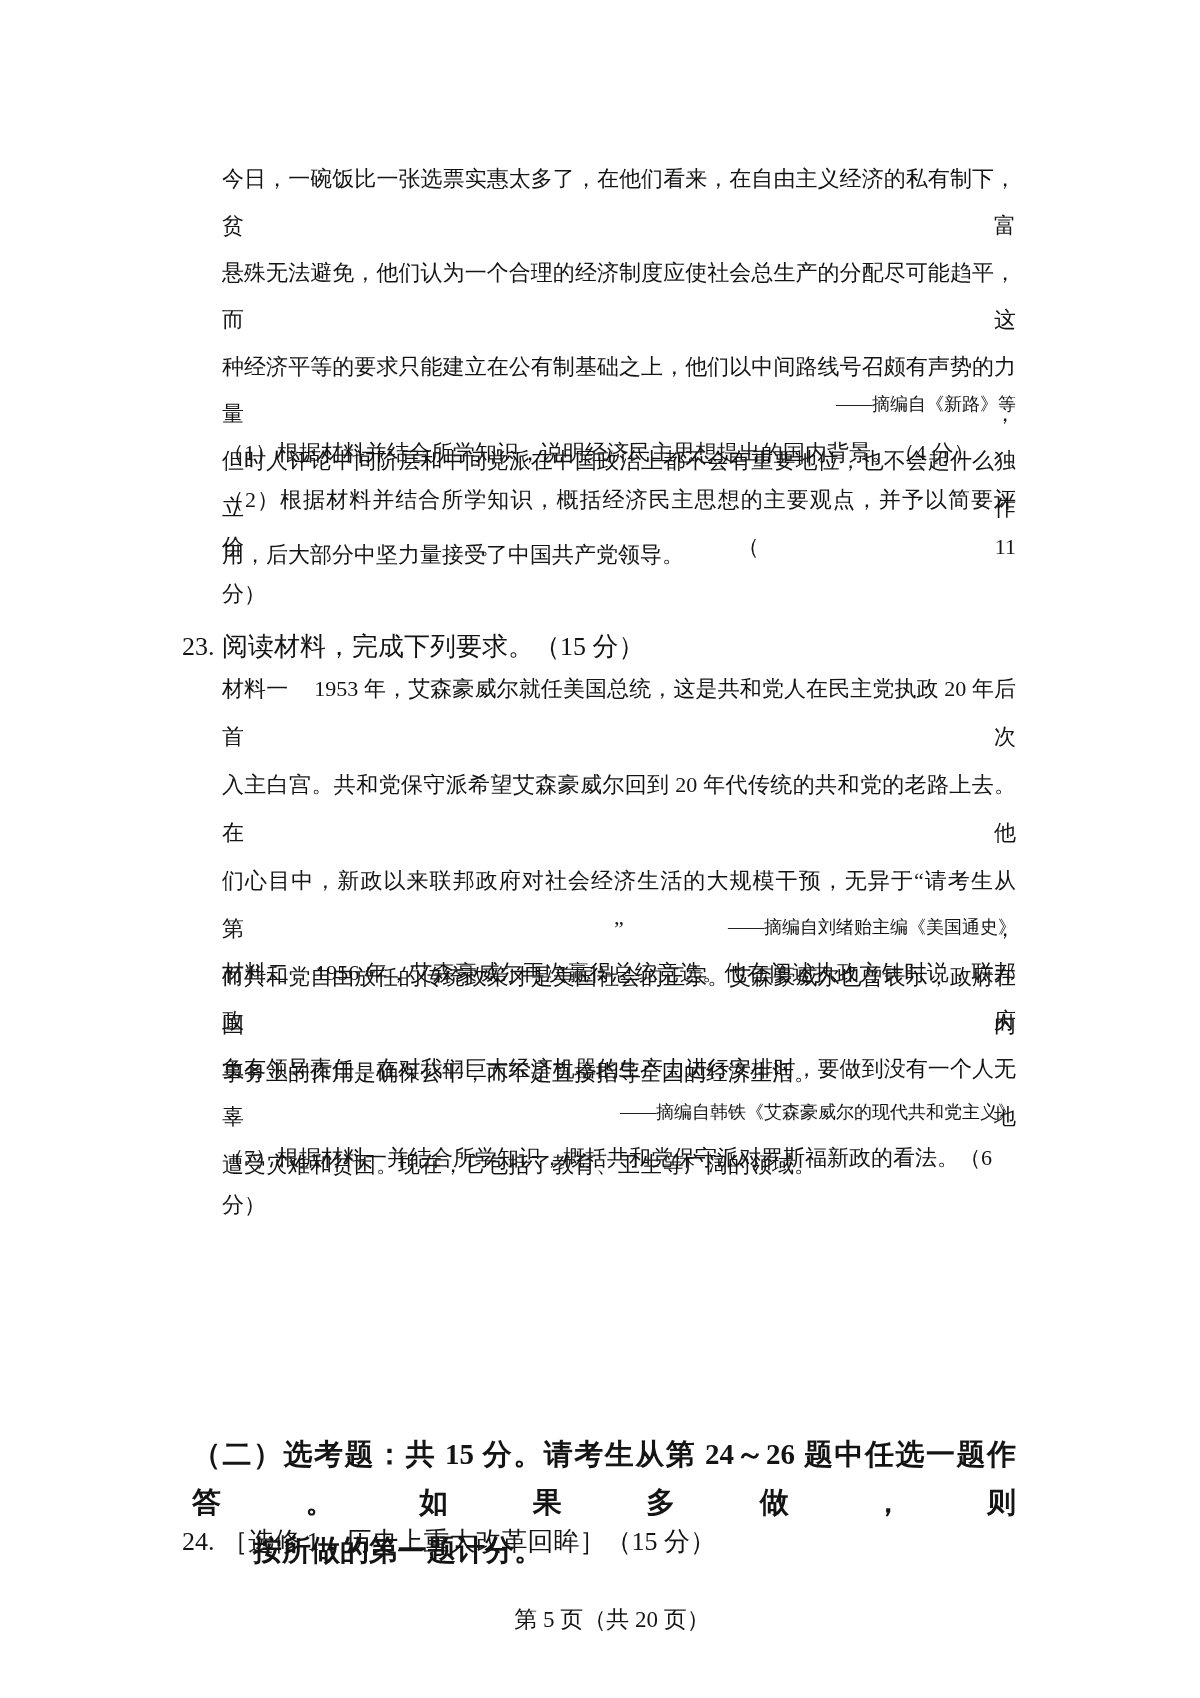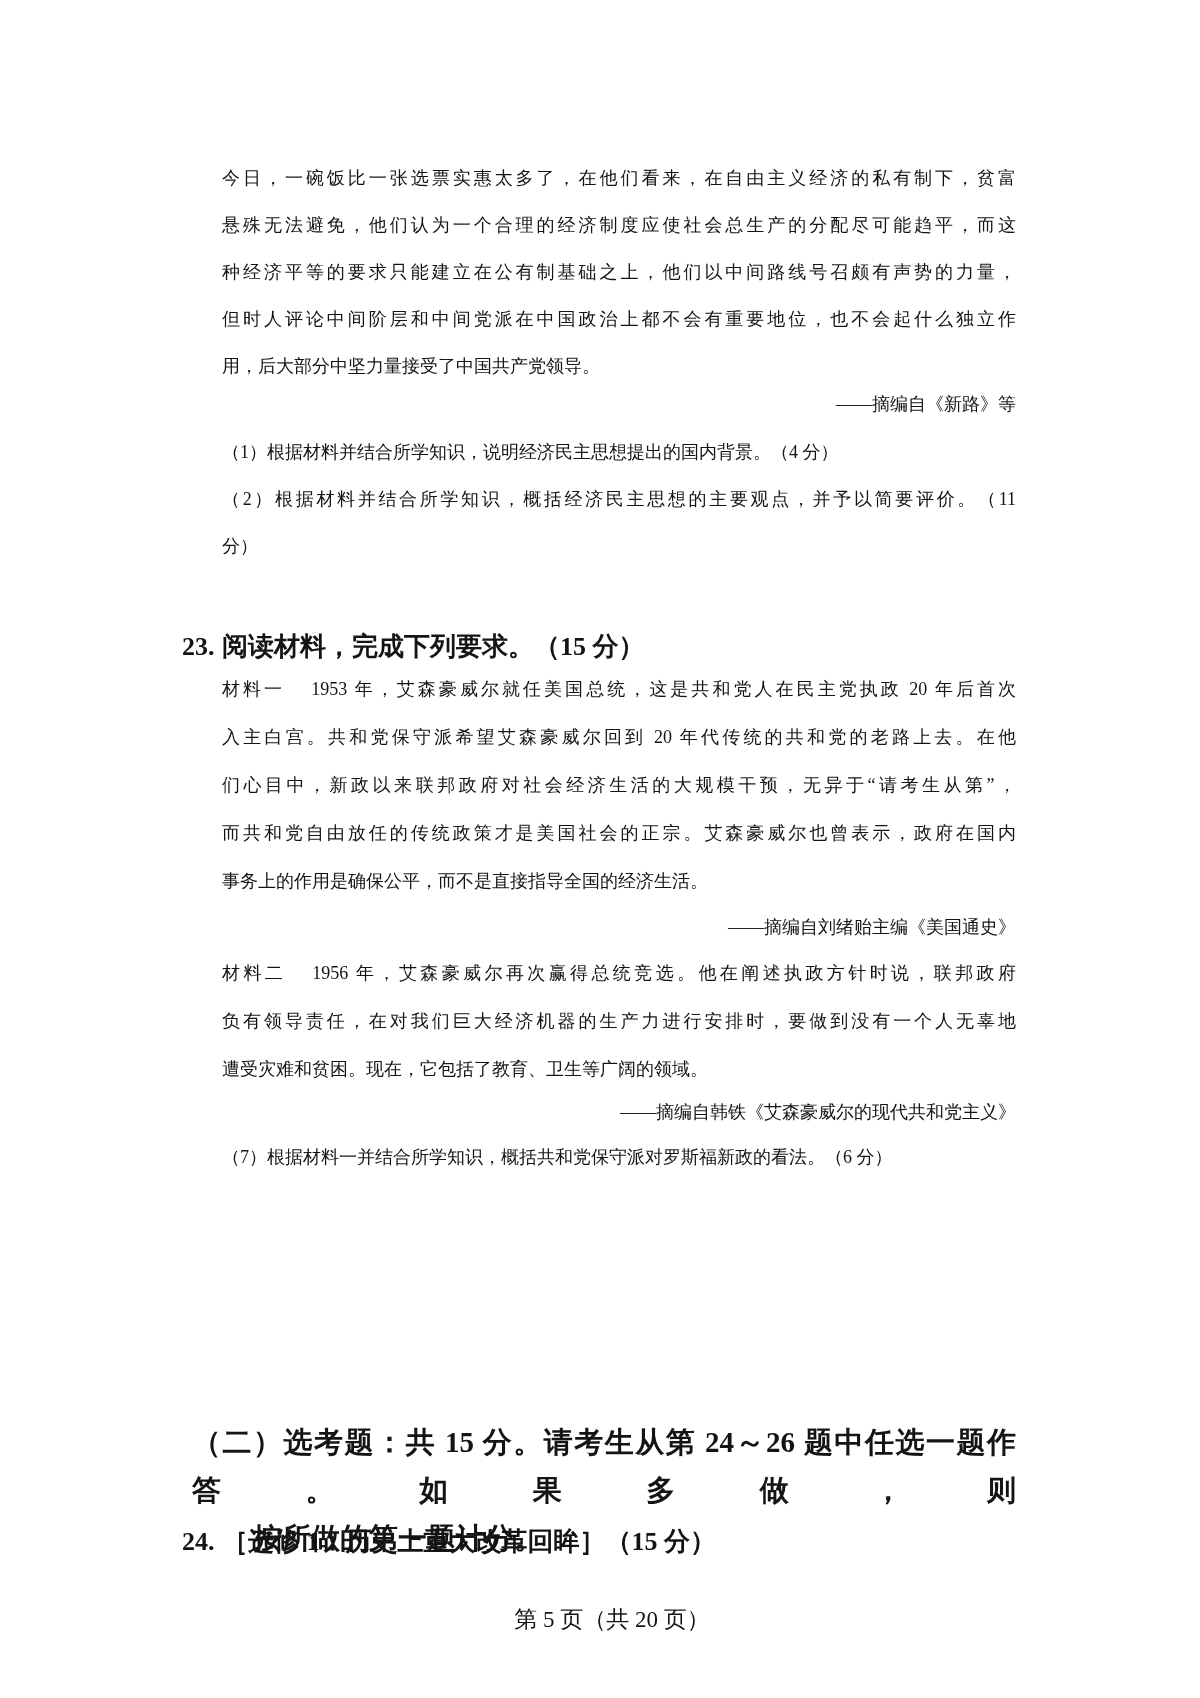--- a/index.html
+++ b/index.html
@@ -11,37 +11,37 @@
     position: relative;
     width: 1200px;
     height: 1698px;
     background: #ffffff;
     color: #141414;
     font-family: "Liberation Serif", "DejaVu Serif", serif;
     overflow: hidden;
   }
   .abs { position: absolute; left: 222px; width: 794px; }
   .line {
-    font-size: 18px;
+    font-size: 22px;
     line-height: 47px;
   }
   .m48 .line { line-height: 48px; }
   .fill {
     text-align: justify;
     text-align-last: justify;
   }
   .attr {
     text-align: right;
     font-size: 18px;
     line-height: 47px;
   }
-  .qhead { left: 182px; width: 834px; font-size: 26px; line-height: 47px; font-weight: bold; }
+  .qhead { left: 182px; width: 834px; font-size: 26px; line-height: 47px; }
   .qnum { display: inline-block; width: 40px; }
   .mlabel { font-weight: normal; margin-right: 26px; }
-  .sec2 { left: 192px; width: 824px; font-weight: bold; }
+  .sec2 { left: 192px; width: 824px; font-weight: bold; margin-top: 12px; }
   .sec2 .line { font-size: 29px; line-height: 48px; }
   .sec2 .l2 { margin-left: 61px; }
   .footer {
     position: absolute;
     top: 1605px;
     left: 0;
     width: 100%;
     text-align: center;
     font-size: 23px;
     line-height: 30px;

